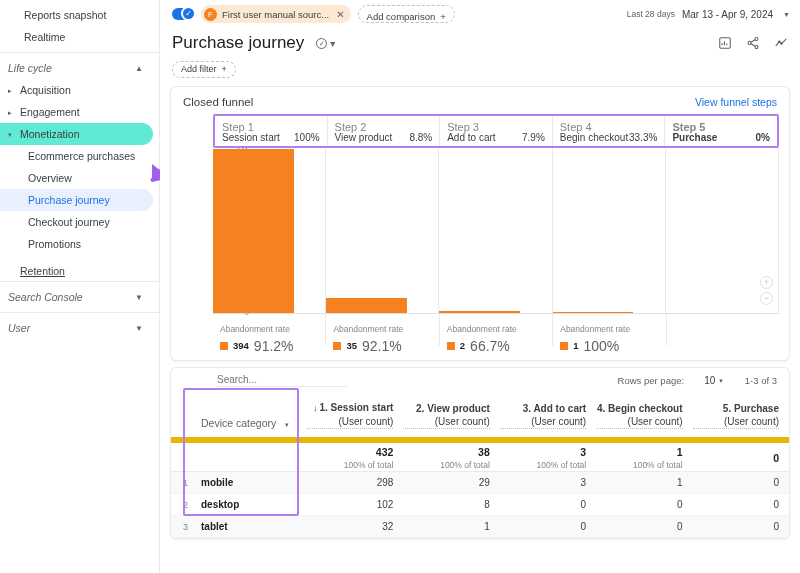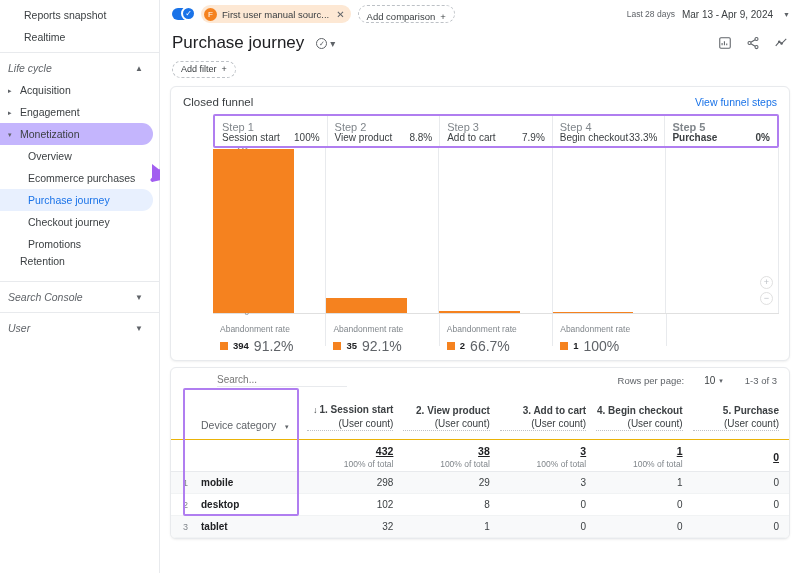--- a/index.html
+++ b/index.html
@@ -43,33 +43,33 @@
     font-style: italic;
   }
   .nav-sub {
     display: flex; align-items: center;
     height: 22px; font-size: 10.5px; color: #3c4043;
     padding-left: 8px; margin-right: 6px;
     border-radius: 0 11px 11px 0;
     cursor: pointer;
   }
   .nav-sub .caret { width: 12px; font-size: 7px; color: #5f6368; line-height: 1; }
-  .nav-sub.active-group { background: #c4b5fd; }
+  .nav-sub.active-group { background: #5eead4; }
   .nav-leaf {
     display: flex; align-items: center;
     height: 22px; font-size: 10.5px; color: #3c4043;
     padding-left: 28px; margin-right: 6px;
     border-radius: 0 11px 11px 0;
     cursor: pointer;
   }
   .nav-leaf.selected { background: #e8f0fe; color: #1a73e8; }
   .nav-plain {
-    display: flex; align-items: flex-start;
+    display: flex; align-items: flex-end;
     height: 22px; font-size: 10.5px; color: #3c4043;
-    padding-left: 20px; margin-right: 6px; cursor: pointer;
+    padding-left: 20px; margin-right: 6px; cursor: pointer; text-decoration: underline;
   }
   .divider { height: 1px; background: #e8eaed; margin: 4px 0; }
   .chev { font-size: 8px; color: #5f6368; }
 
   
   .arrow-svg { position: absolute; left: 128px; top: 112px; pointer-events: none; }
 
   
   .main { flex: 1 1 auto; height: 573px; background: #fff; position: relative; overflow: hidden; }
 
@@ -243,30 +243,30 @@
   .rpp-caret { font-size: 7px; color: #5f6368; margin-left: 4px; }
   .rng { font-size: 9.5px; color: #5f6368; margin-left: 22px; }
 
   table { width: 100%; border-collapse: collapse; table-layout: fixed; }
   th, td { font-size: 10px; color: #3c4043; }
   th.col-num, td.col-num { width: 20px; text-align: right; padding-right: 3px; color: #80868b; font-size: 9px; font-weight: normal; }
   th.col-dim, td.col-dim { width: 116px; text-align: left; padding-left: 10px; }
   th.col-m, td.col-m { text-align: right; padding-right: 10px; }
   thead th {
     vertical-align: bottom; padding-bottom: 8px; font-weight: normal;
-    border-bottom: 1px solid #eab308;
+    border-bottom: 6px solid #eab308;
     height: 46px;
   }
   .th-lbl { display: block; font-weight: bold; font-size: 10px; color: #3c4043; line-height: 13px; }
   .th-sub { display: block; font-size: 10px; color: #3c4043; line-height: 13px; border-bottom: 1px dotted #bdc1c6; }
   .th-dim { font-size: 10.5px; color: #5f6368; font-weight: normal; }
   .th-dim-caret { font-size: 7px; color: #5f6368; margin-left: 6px; }
   .sortarrow { font-size: 9px; color: #3c4043; margin-right: 2px; }
   .totrow td { height: 32px; padding-top: 3px; border-bottom: 1px solid #e8eaed; }
-  .tot-n { display: block; font-weight: bold; font-size: 10.5px; color: #202124; line-height: 13px; text-decoration: underline; }
+  .tot-n { display: block; font-weight: bold; font-size: 10.5px; color: #202124; line-height: 13px; }
   .tot-s { display: block; font-size: 8.5px; color: #80868b; line-height: 12px; }
   tbody.rows tr { height: 22px; }
   tbody.rows tr:nth-child(odd) { background: #f8f9fa; }
   tbody.rows td { border-bottom: 1px solid #f1f3f4; }
   tbody.rows td.col-dim { font-weight: bold; font-size: 10px; color: #202124; }
 
   .purple-box {
     position: absolute;
     border: 2px solid #b07ef0;
     border-radius: 2px;
@@ -302,24 +302,24 @@
     <div class="nav-sub">
       <span class="caret">▸</span>
       <span>Engagement</span>
     </div>
     <div class="nav-sub active-group">
       <span class="caret">▾</span>
       <span>Monetization</span>
     </div>
 
     <div class="nav-leaf">
+      <span>Ecommerce purchases</span>
+    </div>
+    <div class="nav-leaf">
       <span>Overview</span>
-    </div>
-    <div class="nav-leaf">
-      <span>Ecommerce purchases</span>
     </div>
     <div class="nav-leaf selected">
       <span>Purchase journey</span>
     </div>
     <div class="nav-leaf">
       <span>Checkout journey</span>
     </div>
     <div class="nav-leaf">
       <span>Promotions</span>
     </div>

